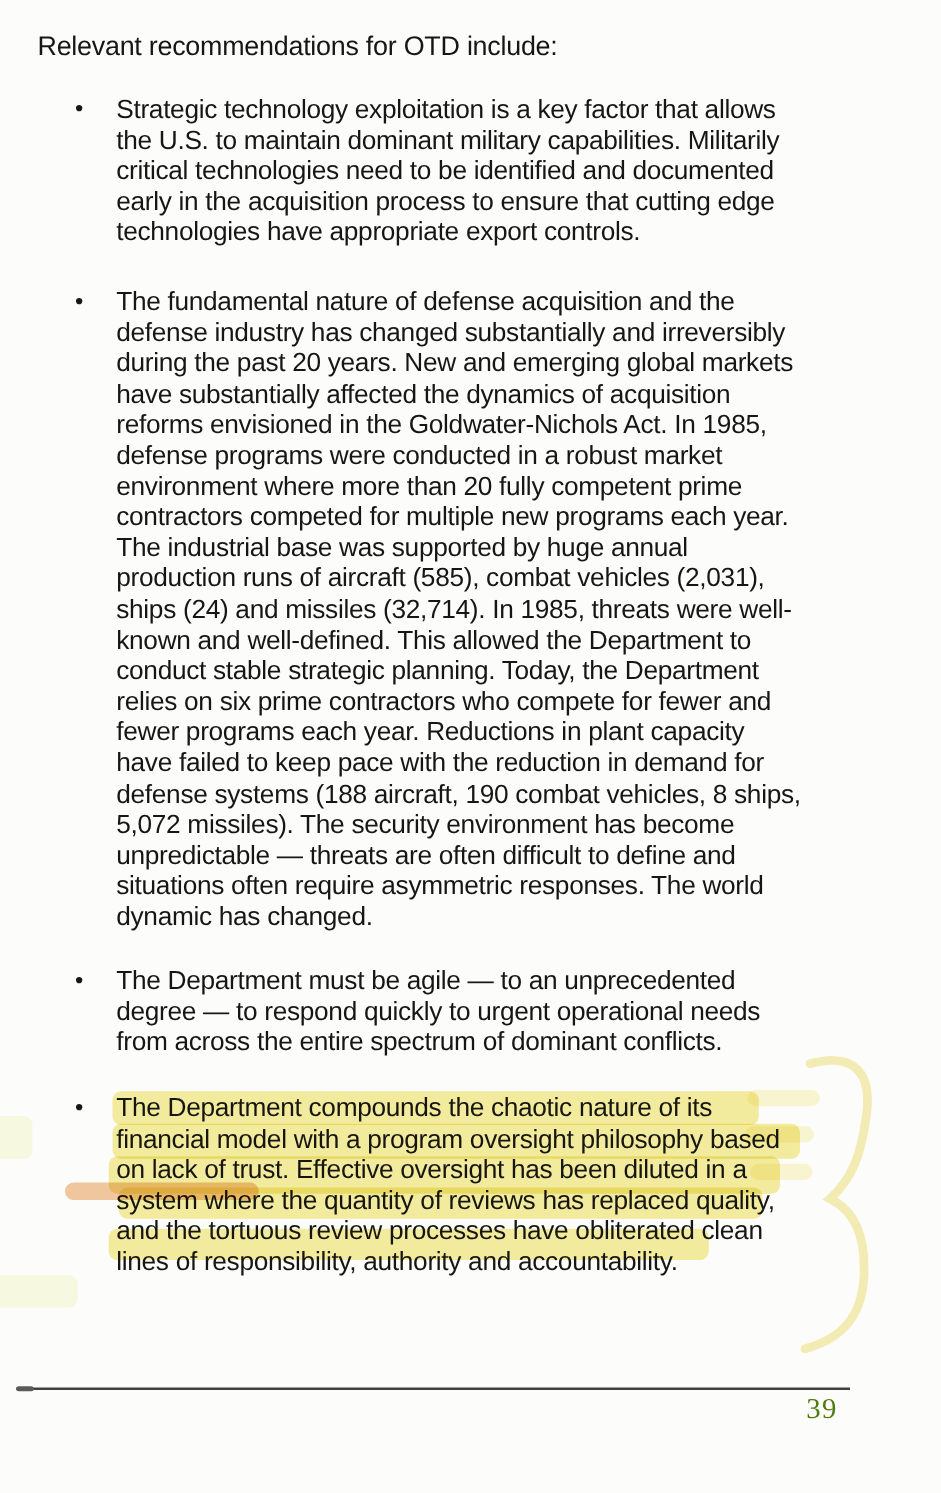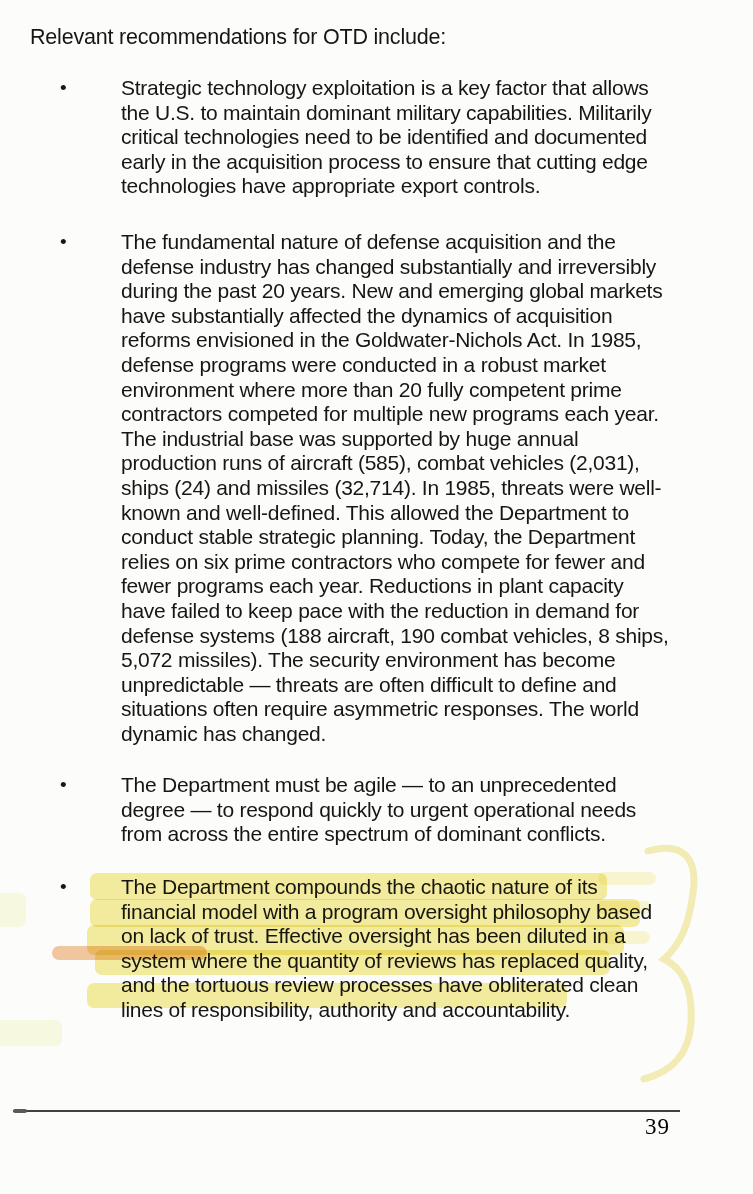--- a/index.html
+++ b/index.html
@@ -33,21 +33,20 @@
     width: 33px;
     font-size: 19px;
     line-height: 24.6px;
     flex: 0 0 33px;
   }
   .bullet .btext {
     font-size: 21px;
     line-height: 24.6px;
     letter-spacing: -0.25px;
     white-space: pre;
-    margin-left: 28px;
   }
   .b1 { top: 76px; }
   .b2 { top: 230px; }
   .b3 { top: 773px; }
   .b4 { top: 875px; }
 
   
   .hl {
     position: absolute;
     background: var(--hl, #f5eda0);
@@ -79,21 +78,21 @@
     content: "";
     position: absolute; left: 0; top: -1px;
     width: 14px; height: 4px;
     background: #5a5a5a; border-radius: 2px;
   }
   .page-number {
     position: absolute;
     left: 645px; top: 1114px;
     font-family: "Liberation Serif", serif;
     font-size: 23px;
-    color: #000000;
+    color: #4d7c0f;
     letter-spacing: 1px;
   }
 </style>
 </head>
 <body>
 
 <div class="page">
 
   <div class="heading">Relevant recommendations for OTD include:</div>
 

